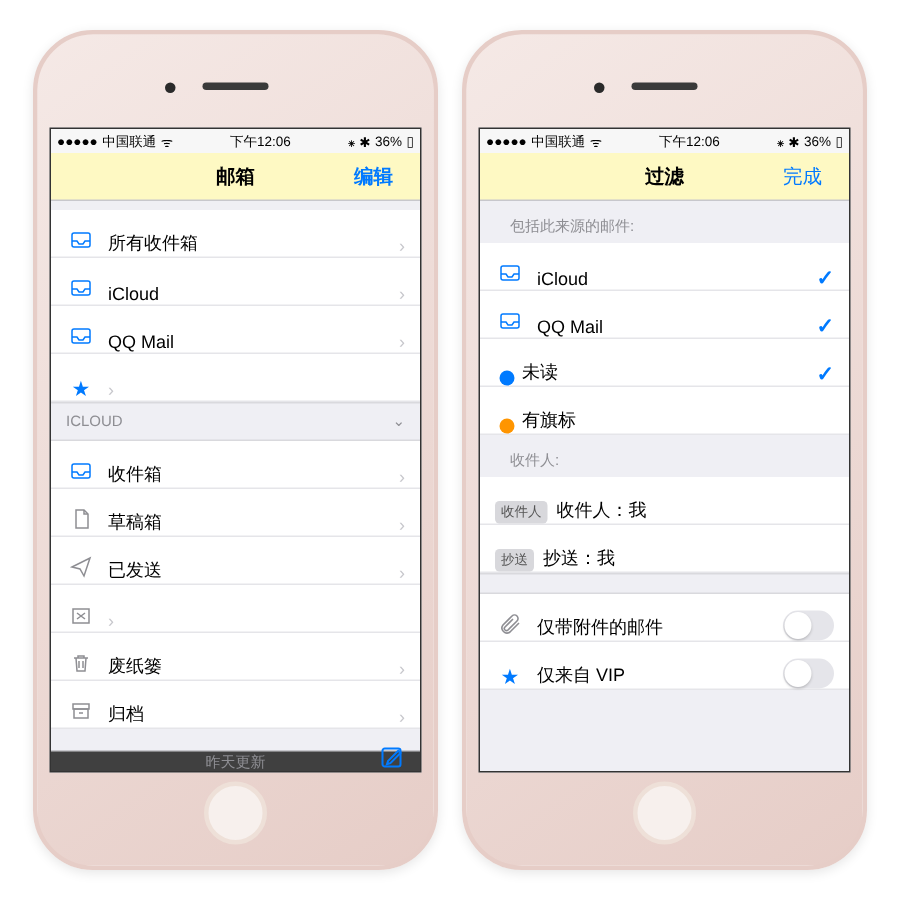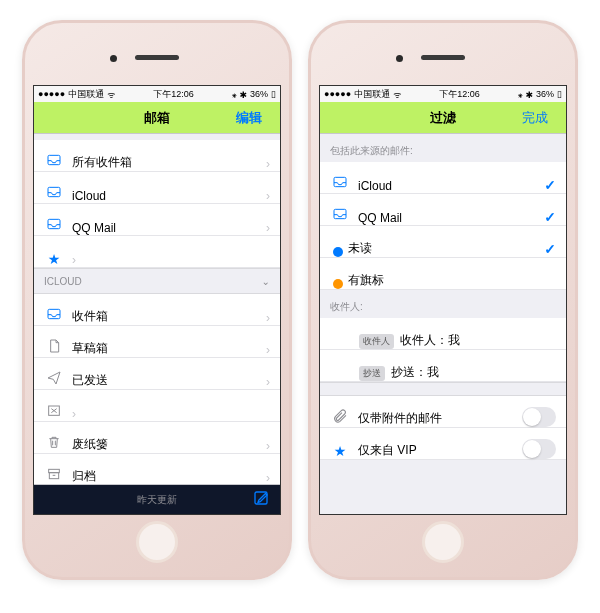--- a/index.html
+++ b/index.html
@@ -32,62 +32,62 @@
     overflow: hidden; display: flex; flex-direction: column;
     font-size: 12px; color: #000;
   }
   .statusbar {
     background: #f7f7f7; height: 16px;
     display: flex; justify-content: space-between; align-items: center;
     padding: 0 4px; font-size: 9px; color: #000;
   }
   .sb-left, .sb-right { display: flex; align-items: center; gap: 3px; }
   .navbar {
-    background: #bef264; height: 32px;
+    background: #fef9c3; height: 32px;
     display: flex; justify-content: space-between; align-items: center;
     padding: 0 8px; border-bottom: 1px solid #c7c7cc;
   }
   .nav-title { font-weight: 600; font-size: 13px; }
   .nav-btn { color: #007aff; font-size: 13px; min-width: 36px; font-weight: bold; }
   .content { flex: 1; overflow-y: auto; }
   .section-header {
-    font-size: 10px; color: #8e8e93; padding: 10px 10px 4px;
+    font-size: 10px; color: #8e8e93; padding: 10px 20px 4px;
   }
   .row {
     background: #fff; height: 32px;
     display: flex; align-items: flex-end;
     padding: 0 10px; border-bottom: 1px solid #e5e5e9;
     position: relative;
   }
   .row .icon { width: 20px; text-align: center; margin-right: 8px; color: #007aff; font-size: 14px; }
   .row .grey-icon { color: #8e8e93; }
   .row .dot { width: 10px; height: 10px; border-radius: 50%; margin: 0 5px 0 3px; }
   .row .label { flex: 1; font-size: 12px; }
   .chev { color: #c7c7cc; font-size: 12px; }
   .check { color: #007aff; font-size: 14px; font-weight: bold; }
   .icloud-hdr {
     background: #efeff4; height: 26px; display: flex; align-items: center; justify-content: space-between;
     padding: 0 10px; font-size: 10px; color: #8e8e93; border-bottom: 1px solid #d9d9dd; border-top: 1px solid #d9d9dd;
   }
   .toolbar {
-    height: 30px; background: #0f172a; border-top: 1px solid #c7c7cc;
+    height: 14px; background: #404040; border-top: 1px solid #c7c7cc;
     display: flex; justify-content: center; align-items: center;
     position: relative; font-size: 10px; color: #8e8e93;
   }
   .compose { position: absolute; right: 10px; color: #007aff; font-size: 16px; }
   .toggle {
     width: 34px; height: 20px; background: #e5e5ea; border-radius: 10px; position: relative;
   }
   .toggle::after {
     content: ""; position: absolute; top: 1px; left: 1px;
     width: 18px; height: 18px; background: #fff; border-radius: 50%;
     box-shadow: 0 1px 2px rgba(0,0,0,0.2);
   }
   .pill {
-    font-size: 9px; background: #d8d8dc; color: #555; border-radius: 3px; padding: 1px 4px; margin-right: 6px; margin-left: 29px;
+    font-size: 9px; background: #d8d8dc; color: #555; border-radius: 3px; padding: 1px 4px; margin-right: 6px;
   }
   .spacer { height: 14px; background: #efeff4; border-bottom: 1px solid #d9d9dd; border-top: 1px solid #d9d9dd; }
   svg.ico { width: 16px; height: 16px; }
 </style>
 </head>
 <body>
 
 <div class="phone">
   <div class="speaker"></div>
     <div class="camera"></div>

